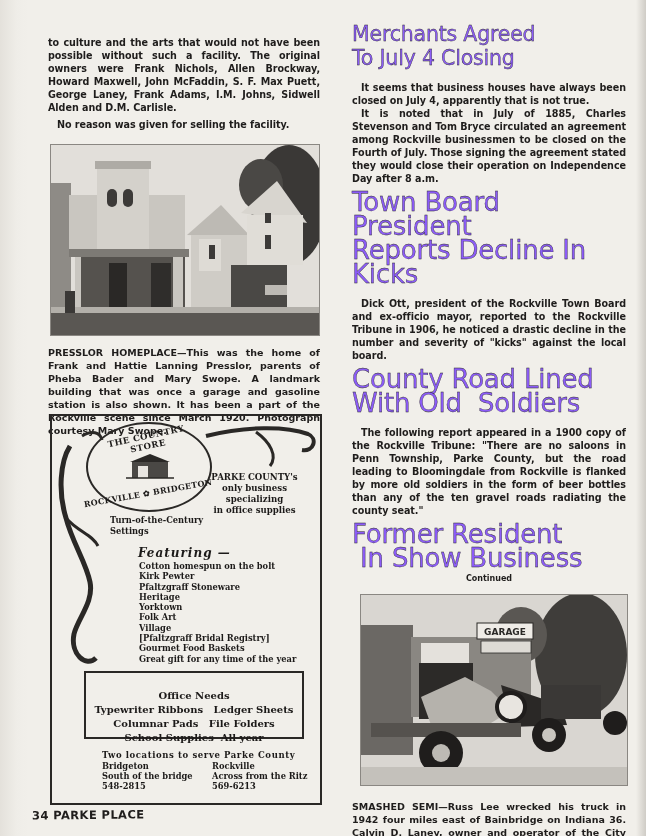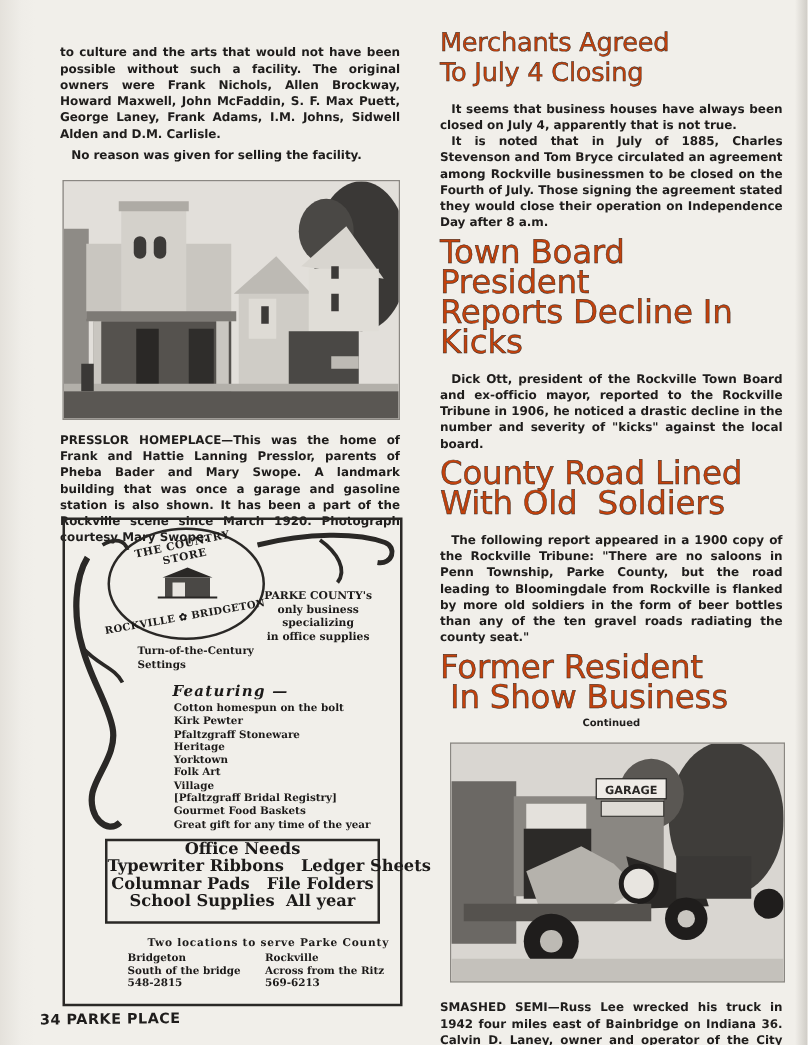--- a/index.html
+++ b/index.html
@@ -74,39 +74,39 @@
     position: absolute; left: 86px; top: 130px; font-size: 12px; font-style: italic;
     letter-spacing: 1px;
   }
   .ad .featuring-list {
     position: absolute; left: 87px; top: 145px; font-size: 8.3px; line-height: 10.3px;
     list-style: none; margin: 0; padding: 0;
   }
   .ad .office-box {
     position: absolute; left: 32px; top: 255px; width: 220px; height: 68px;
     border: 2px solid #2a2826; box-sizing: border-box; text-align: center;
-    font-size: 13px; line-height: 14px; padding-top: 0;
+    font-size: 10px; line-height: 14px; padding-top: 16px;
   }
   .ad .locations-head {
-    position: absolute; left: 66px; top: 334px; font-size: 8.5px; letter-spacing: 0.6px;
+    position: absolute; left: 50px; top: 334px; font-size: 8.5px; letter-spacing: 0.6px;
   }
   .ad .loc { position: absolute; top: 345px; font-size: 8.3px; line-height: 10px; }
   .ad .loc-a { left: 50px; }
   .ad .loc-b { left: 160px; }
   .ad .scroll { position: absolute; left: 4px; top: 6px; width: 262px; height: 250px; }
 
   .footer {
     position: absolute; left: 32px; top: 808px;
     font-size: 11.5px; font-weight: bold; letter-spacing: 0.4px;
     transform: rotate(-0.6deg);
   }
 
   .headline {
     font-family: "DejaVu Sans", sans-serif; font-size: 20.5px; line-height: 24px;
-    font-weight: normal; margin: 0; color: #c2410c; letter-spacing: -0.2px;
+    font-weight: normal; margin: 0; color: #8b5cf6; letter-spacing: -0.2px;
     -webkit-text-stroke: 0.35px #2a2826;
   }
   .headline.h2 { margin-top: 5px; font-size: 26px; }
   .after-head { margin-top: 11px; }
   .continued {
     text-align: center; font-size: 8px; font-weight: bold; line-height: 10px;
   }
 </style>
 </head>
 <body>

